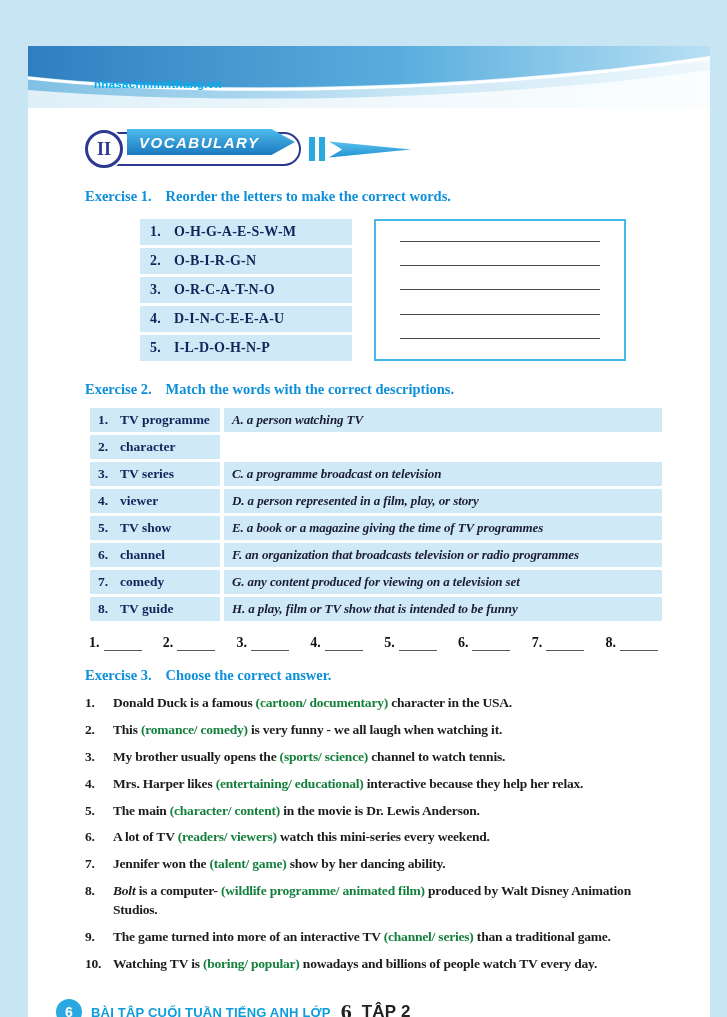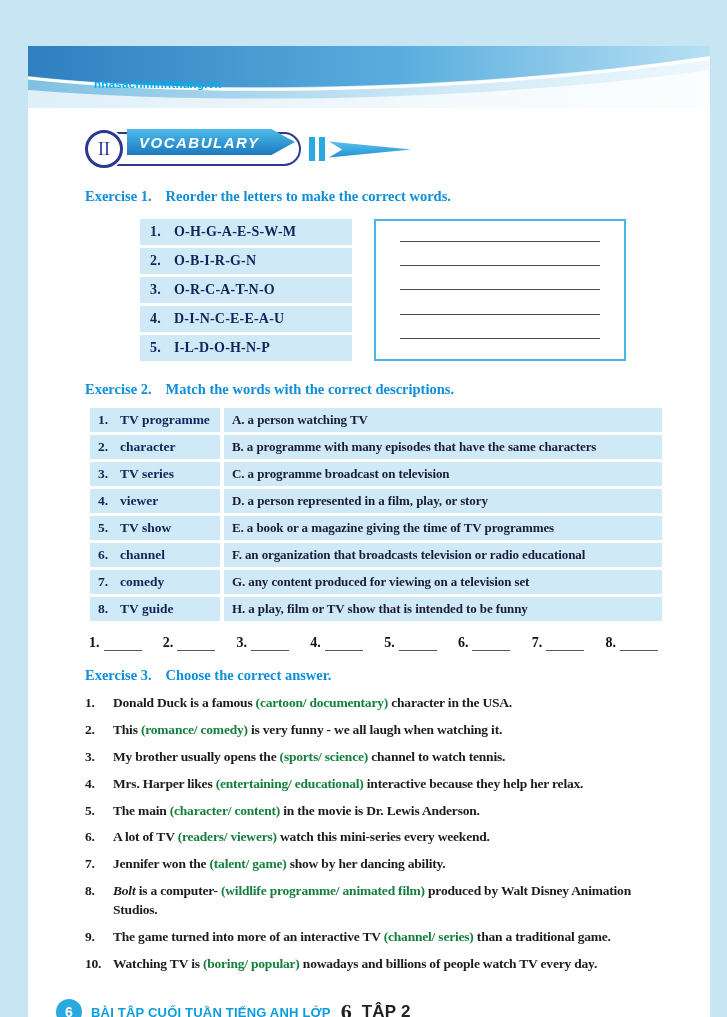--- a/index.html
+++ b/index.html
@@ -29,21 +29,21 @@
   .content { padding:0 48px 0 57px; position:relative; }
   
   .vocab-badge { position:relative; height:42px; margin-top:20px; width:330px; }
   .badge-pill {
     position:absolute; left:20px; top:4px; width:196px; height:34px;
     border:2px solid #2b3990; border-radius:0 17px 17px 0; background:#fff; z-index:1;
   }
   .badge-circle {
     position:absolute; left:0; top:2px; width:38px; height:38px; border-radius:50%;
     background:#fff; border:3px solid #2b3990; color:#2b3990;
-    font-weight:normal; font-size:18px; display:flex; align-items:center; justify-content:center;
+    font-weight:bold; font-size:18px; display:flex; align-items:center; justify-content:center;
     z-index:3; box-shadow:0 0 0 2px #ffffff;
   }
   .badge-arrow {
     position:absolute; left:42px; top:1px; width:168px; height:26px;
     background:linear-gradient(180deg,#4ebbea,#1b79c0);
     clip-path:polygon(0 0,86% 0,100% 50%,86% 100%,0 100%);
     color:#fff; font-style:italic; font-weight:bold;
     font-family:"Liberation Sans", sans-serif; font-size:15px; letter-spacing:1.5px;
     display:flex; align-items:center; padding-left:12px; z-index:2;
   }
@@ -76,21 +76,21 @@
   .ex2-table { margin:10px 0 0 5px; display:flex; flex-direction:column; gap:3px; }
   .ex2-row { display:flex; gap:4px; height:24px; }
   .ex2-word {
     background:#cfe9f6; width:130px; flex-shrink:0; display:flex; align-items:center;
     padding-left:8px; font-weight:bold; color:#14235a; font-size:13.5px;
   }
   .ex2-word .num { width:22px; flex-shrink:0; }
   .ex2-desc {
     background:#cfe9f6; flex:1; display:flex; align-items:center;
     padding-left:8px; font-weight:bold; color:#1b1b3a; font-size:13px;
-    white-space:nowrap; overflow:hidden; letter-spacing:-0.1px;
+    white-space:nowrap; overflow:hidden; letter-spacing:-0.1px;font-style:italic;
   }
   .ex2-answers {
     display:flex; justify-content:space-between; margin-top:14px; padding:0 4px;
     font-weight:bold; color:#111; font-size:14px;
   }
   .ex2-answers .unit { display:inline-flex; align-items:flex-end; }
   .ex2-answers .blank {
     display:inline-block; width:38px; border-bottom:1.6px solid #555; margin-left:4px; height:13px;
   }
   
@@ -206,21 +206,20 @@
             <span class="num">1.</span>
             <span class="word">TV programme</span>
           </div>
           <div class="ex2-desc">A. a person watching TV</div>
         </div>
         <div class="ex2-row">
           <div class="ex2-word">
             <span class="num">2.</span>
             <span class="word">character</span>
           </div>
-          <div class="ex2-desc">B. a programme with many episodes that have the same characters</div>
         </div>
         <div class="ex2-row">
           <div class="ex2-word">
             <span class="num">3.</span>
             <span class="word">TV series</span>
           </div>
           <div class="ex2-desc">C. a programme broadcast on television</div>
         </div>
         <div class="ex2-row">
           <div class="ex2-word">
@@ -234,21 +233,21 @@
             <span class="num">5.</span>
             <span class="word">TV show</span>
           </div>
           <div class="ex2-desc">E. a book or a magazine giving the time of TV programmes</div>
         </div>
         <div class="ex2-row">
           <div class="ex2-word">
             <span class="num">6.</span>
             <span class="word">channel</span>
           </div>
-          <div class="ex2-desc">F. an organization that broadcasts television or radio educational</div>
+          <div class="ex2-desc">F. an organization that broadcasts television or radio programmes</div>
         </div>
         <div class="ex2-row">
           <div class="ex2-word">
             <span class="num">7.</span>
             <span class="word">comedy</span>
           </div>
           <div class="ex2-desc">G. any content produced for viewing on a television set</div>
         </div>
         <div class="ex2-row">
           <div class="ex2-word">

